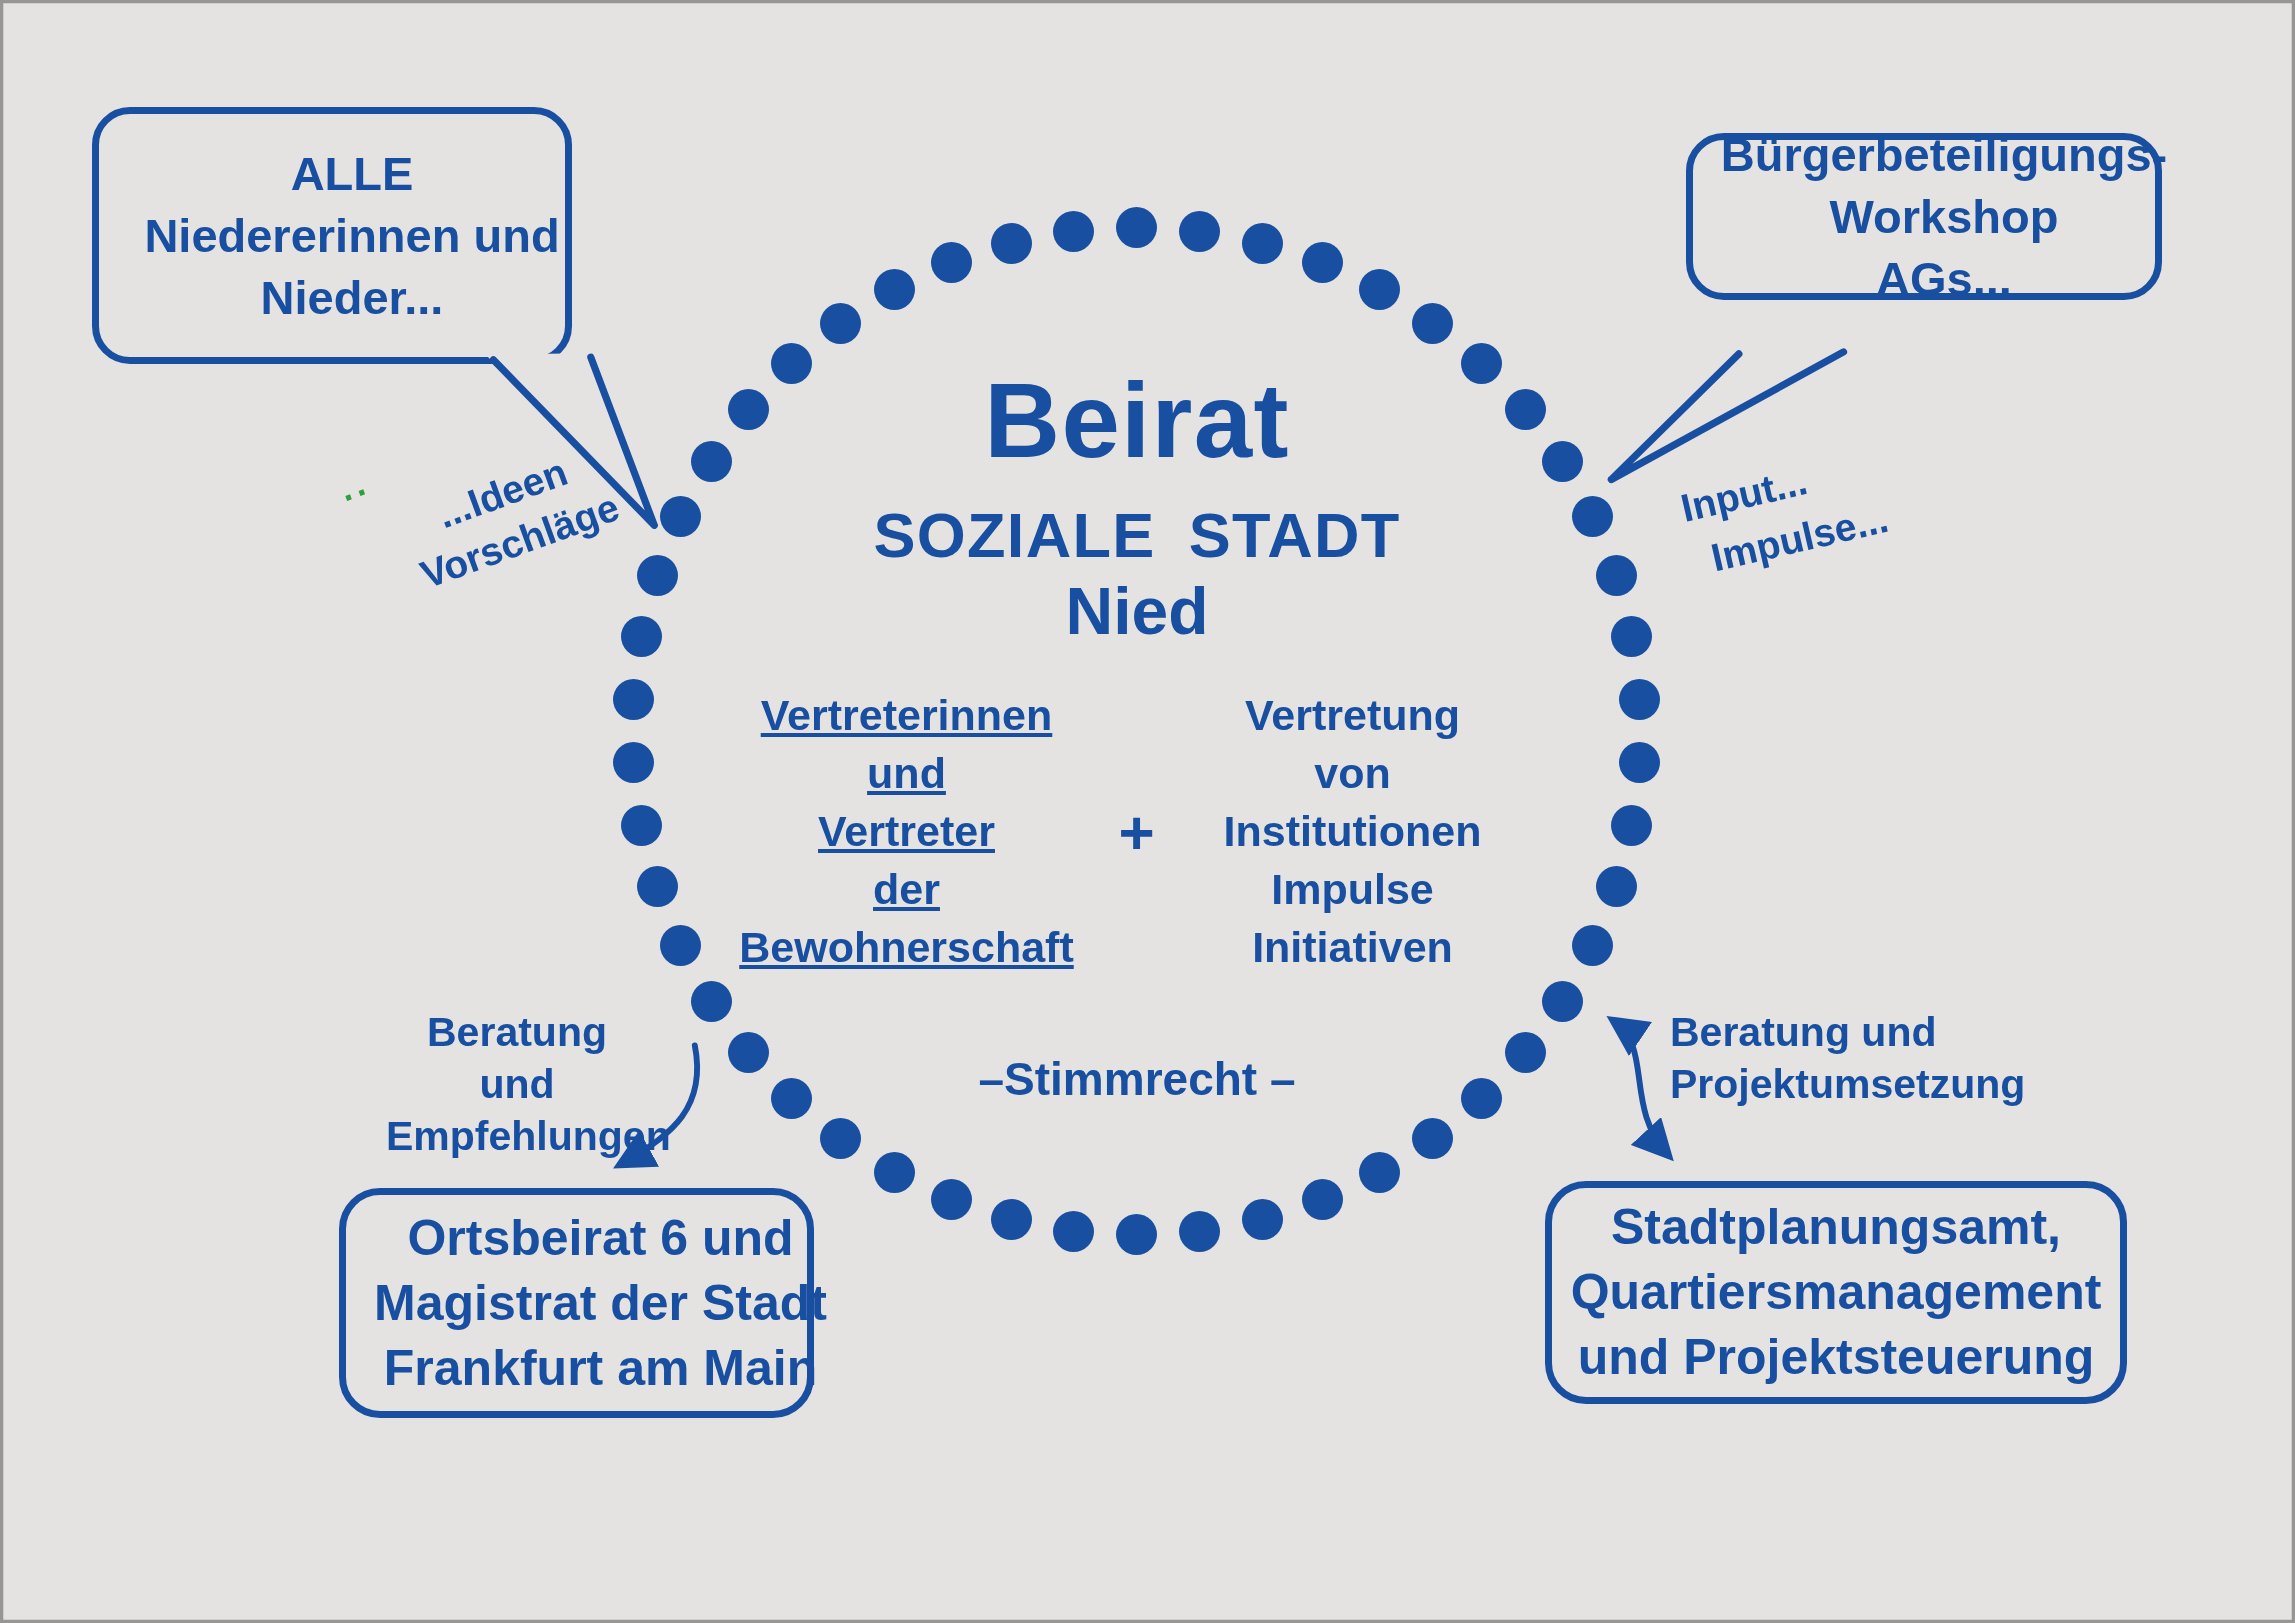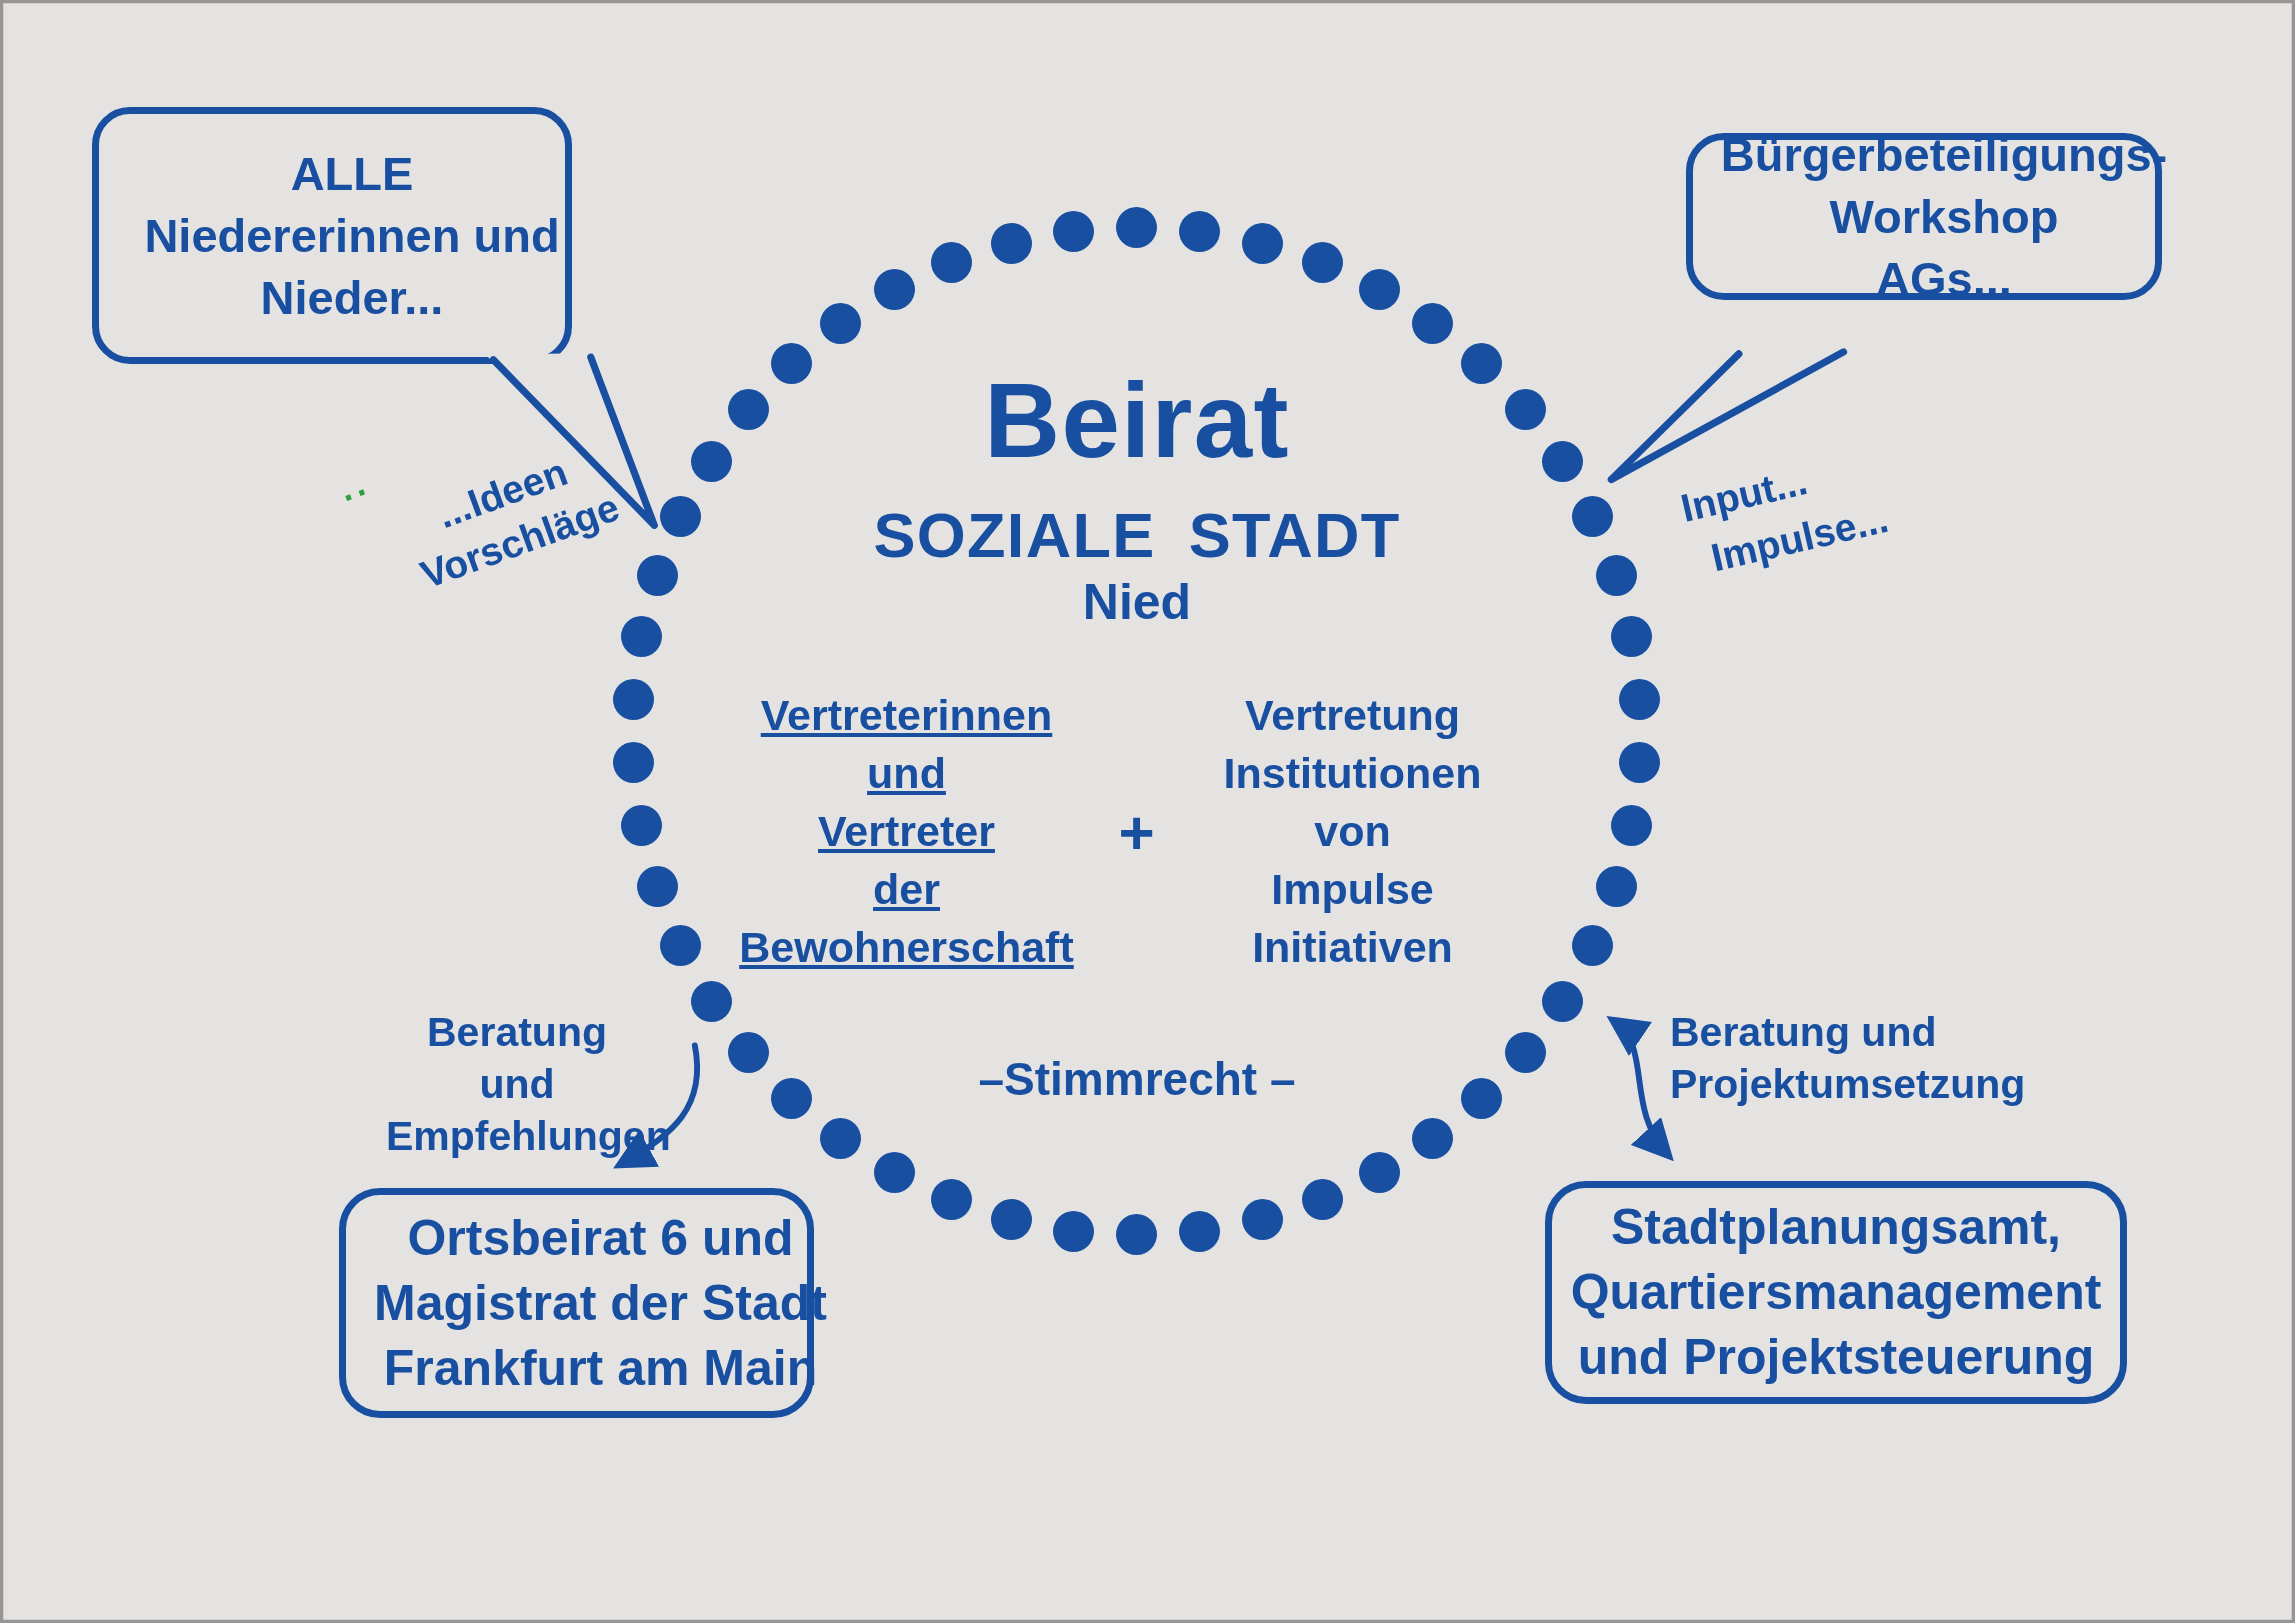--- a/index.html
+++ b/index.html
@@ -36,21 +36,21 @@
   #box-bottom-right{left:1545px;top:1181px;width:582px;height:223px;text-align:center;}
   .bubble .line{font-size:47px;line-height:62px;font-weight:600;white-space:nowrap;}
   .infobox .line{font-size:50px;line-height:65px;font-weight:600;white-space:nowrap;}
   
   #dot-circle{position:absolute;left:0;top:0;width:100%;height:100%;z-index:1;}
   .dot{position:absolute;width:41px;height:41px;border-radius:50%;background:var(--accent);}
   
   .centered{position:absolute;left:633px;width:1008px;text-align:center;z-index:3;}
   #title-beirat{top:361px;font-size:105px;font-weight:700;letter-spacing:1.3px;}
   #subtitle-soziale{top:499px;font-size:63px;font-weight:600;word-spacing:14.4px;letter-spacing:1.3px;}
-  #subtitle-nied{top:573px;font-size:50px;font-weight:600;}
+  #subtitle-nied{top:573px;font-size:66px;font-weight:600;}
   .column{position:absolute;top:686px;width:393px;text-align:center;z-index:3;}
   #column-left{left:710px;text-decoration:underline;}
   #column-right{left:1156px;}
   .column .line{font-size:43px;line-height:58px;font-weight:600;white-space:nowrap;}
   #plus-sign{position:absolute;left:1104px;top:797px;width:65px;text-align:center;
              font-size:62px;font-weight:600;z-index:3;}
   #voting-label{top:1052px;font-size:46px;font-weight:600;}
   
   .label{position:absolute;z-index:3;font-weight:600;}
   #label-ideen{left:380px;top:466px;width:262px;text-align:center;
@@ -138,22 +138,22 @@
     <div class="line">und</div>
     <div class="line">Vertreter</div>
     <div class="line">der</div>
     <div class="line">Bewohnerschaft</div>
   </div>
 
   <div id="plus-sign">+</div>
 
   <div class="column" id="column-right">
     <div class="line">Vertretung</div>
+    <div class="line">von</div>
     <div class="line">Institutionen</div>
-    <div class="line">von</div>
     <div class="line">Impulse</div>
     <div class="line">Initiativen</div>
   </div>
 
   <div class="centered" id="voting-label">–Stimmrecht –</div>
 
   <div class="bubble" id="bubble-top-left">
     <div class="line">ALLE</div>
     <div class="line">Niedererinnen und</div>
     <div class="line">Nieder...</div>

